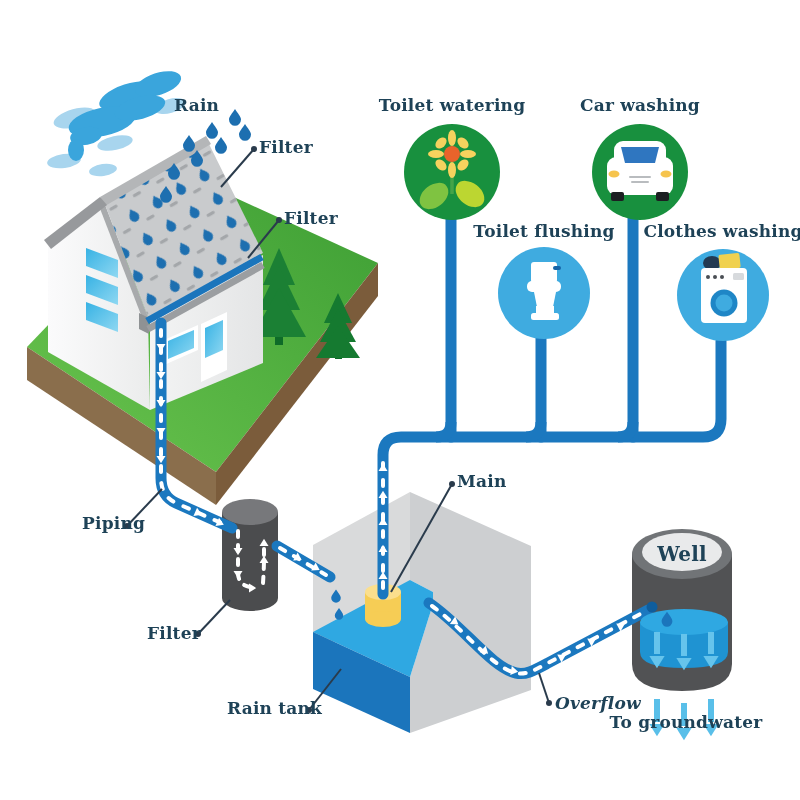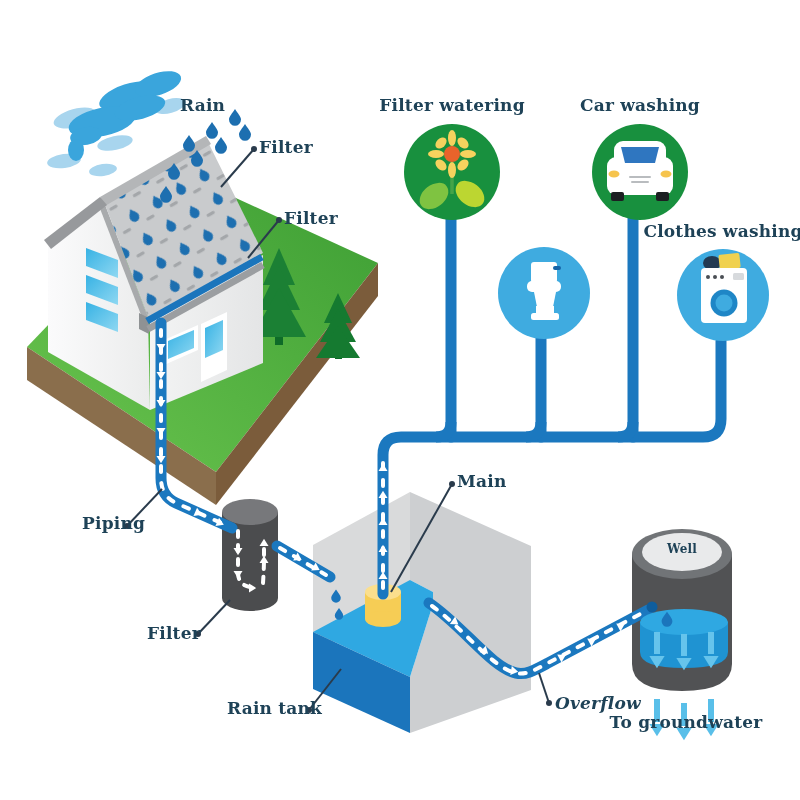--- a/index.html
+++ b/index.html
@@ -2,21 +2,21 @@
 <html><head>
 <meta charset="utf-8">
 <style>
   html,body{margin:0;padding:0;background:#ffffff;}
   #stage{position:relative;width:800px;height:800px;background:#ffffff;overflow:hidden;
          font-family:"DejaVu Serif","Liberation Serif",serif;}
   #art{position:absolute;left:0;top:0;}
   .lbl{position:absolute;font-weight:700;font-size:17px;color:#1e4257;white-space:nowrap;
        letter-spacing:.2px;}
   .ctr{transform:translateX(-50%);}
-  .sm{font-size:12px;text-align:right;}
+  .sm{font-size:20px;text-align:right;}
 </style>
 </head>
 <body>
 
 <div id="stage">
 <svg id="art" width="800" height="800" viewBox="0 0 800 800">
   <defs>
     <path id="drop" d="M0,-7 C2.5,-3 6,0.5 6,3.5 A6,6.3 0 1 1 -6,3.5 C-6,0.5 -2.5,-3 0,-7 Z"></path>
     <path id="ah" d="M-4.5,-3 L4.5,-3 L0,4.2 Z"></path>
     <linearGradient id="gGrass" x1="0" y1="1" x2="1" y2="0">
@@ -316,25 +316,26 @@
     <circle cx="198" cy="634" r="3" stroke="none"></circle>
     <line x1="452" y1="484" x2="391" y2="592"></line>
     <circle cx="452" cy="484" r="3" stroke="none"></circle>
     <line x1="309" y1="710" x2="341" y2="669"></line>
     <circle cx="309" cy="710" r="3" stroke="none"></circle>
     <line x1="549" y1="703" x2="539" y2="673"></line>
     <circle cx="549" cy="703" r="3" stroke="none"></circle>
   </g>
 </svg>
 
-<div class="lbl" style="left:180px;top:95px;">Rain</div>
+<div class="lbl" style="left:174px;top:95px;">Rain</div>
 <div class="lbl" style="left:259px;top:137px;">Filter</div>
 <div class="lbl" style="left:284px;top:208px;">Filter</div>
-<div class="lbl ctr" style="left:452px;top:95px;">Filter watering</div>
+<div class="lbl ctr" style="left:452px;top:95px;">Toilet watering</div>
 <div class="lbl ctr" style="left:640px;top:95px;">Car washing</div>
+<div class="lbl ctr" style="left:544px;top:221px;">Toilet flushing</div>
 <div class="lbl ctr" style="left:723px;top:221px;">Clothes washing</div>
 <div class="lbl" style="left:70px;top:513px;margin-left:12px;">Piping</div>
 <div class="lbl" style="left:147px;top:623px;text-align:center;">Filter</div>
 <div class="lbl" style="left:457px;top:471px;">Main</div>
 <div class="lbl" style="left:227px;top:698px;">Rain tank</div>
 <div class="lbl" style="left:555px;top:693px;font-style:italic;">Overflow</div>
 <div class="lbl ctr sm" style="left:682px;top:542px;">Well</div>
 <div class="lbl ctr" style="left:686px;top:712px;">To groundwater</div>
 </div>
 

